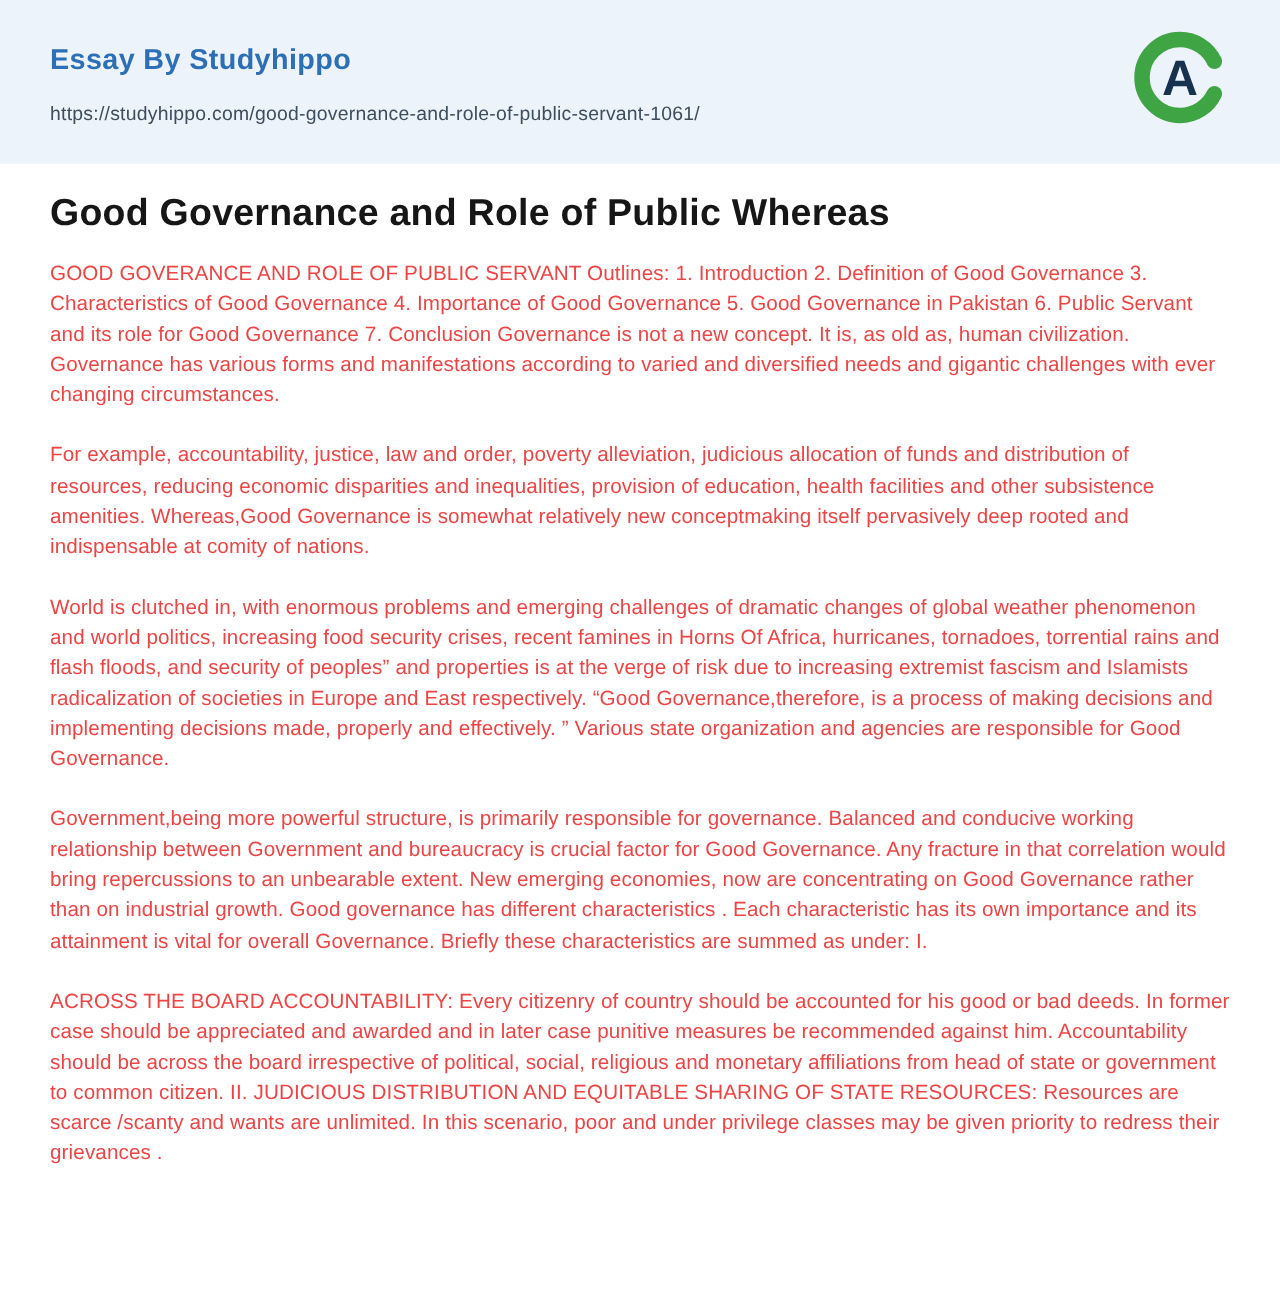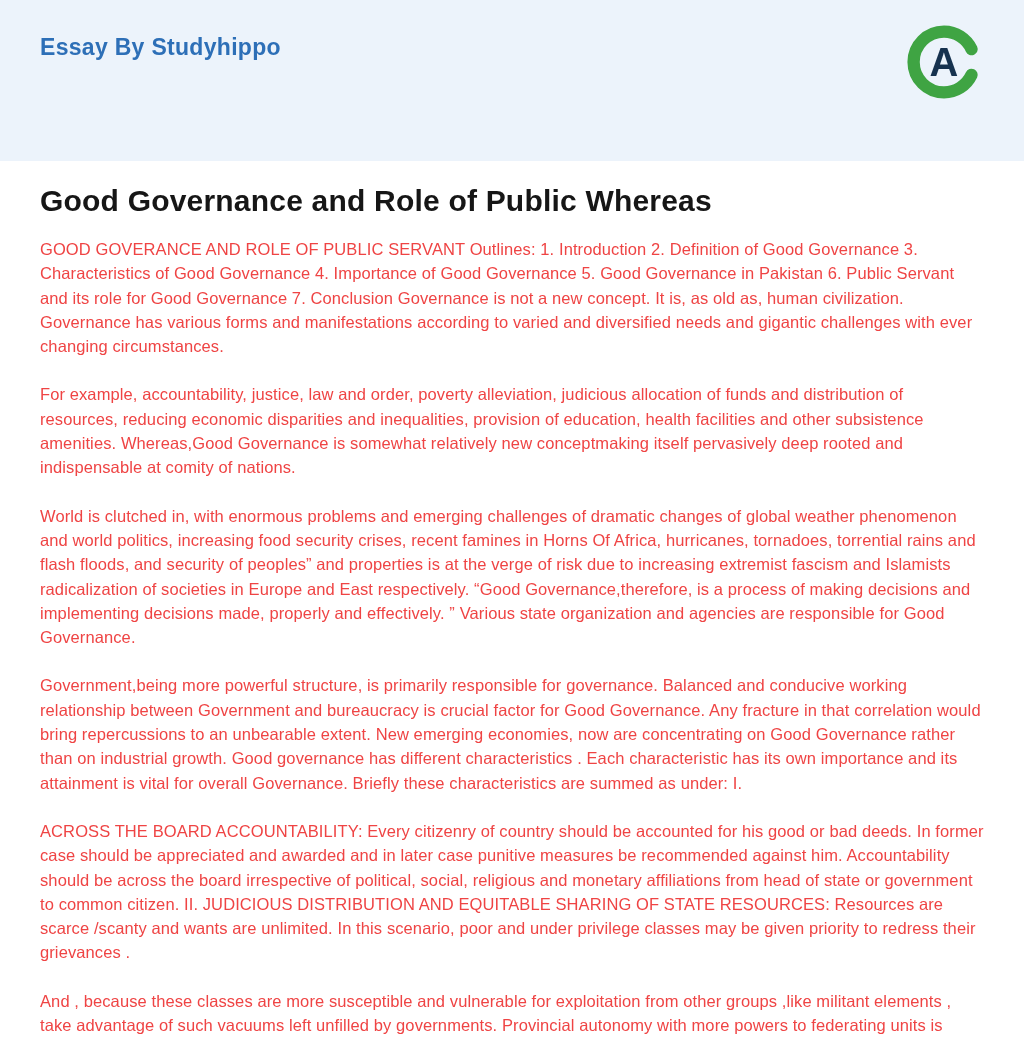--- a/index.html
+++ b/index.html
@@ -11,21 +11,21 @@
   }
   .page {
     width: 1024px;
     min-height: 1051px;
     background: #ffffff;
     overflow: hidden;
   }
   
   .header {
     background: #ecf3fb;
-    height: 161px;
+    height: 131px;
     padding: 30px 40px 0 40px;
     display: flex;
     justify-content: space-between;
     align-items: flex-start;
   }
   .header-text { padding-top: 4px; }
   .byline {
     color: #2d6fb7;
     font-size: 23px;
     font-weight: bold;
@@ -70,34 +70,34 @@
   .content p:last-child { margin-bottom: 0; }
 </style>
 </head>
 <body>
 
 <div class="page">
 
   <header class="header">
     <div class="header-text">
       <div class="byline">Essay By Studyhippo</div>
+      <div class="source-url">https://studyhippo.com/good-governance-and-role-of-public-servant-1061/</div>
     </div>
 
     <div class="logo">
       <svg viewBox="0 0 80 80">
         <circle cx="40" cy="40" r="32" fill="none" stroke="#3fa443" stroke-width="13" stroke-linecap="round" pathLength="100" stroke-dasharray="86 14" stroke-dashoffset="93"></circle>
         <text x="40" y="55" text-anchor="middle" font-family="Liberation Sans, sans-serif" font-size="42" font-weight="bold" fill="#16324f">A</text>
       </svg>
     </div>
   </header>
 
   <main class="content">
     <h1 class="article-title">Good Governance and Role of Public Whereas</h1>
 
     <p>GOOD GOVERANCE AND ROLE OF PUBLIC SERVANT Outlines: 1. Introduction 2. Definition of Good Governance 3. Characteristics of Good Governance 4. Importance of Good Governance 5. Good Governance in Pakistan 6. Public Servant and its role for Good Governance 7. Conclusion Governance is not a new concept. It is, as old as, human civilization. Governance has various forms and manifestations according to varied and diversified needs and gigantic challenges with ever changing circumstances.</p>
     <p>For example, accountability, justice, law and order, poverty alleviation, judicious allocation of funds and distribution of resources, reducing economic disparities and inequalities, provision of education, health facilities and other subsistence amenities. Whereas,Good Governance is somewhat relatively new conceptmaking itself pervasively deep rooted and indispensable at comity of nations.</p>
     <p>World is clutched in, with enormous problems and emerging challenges of dramatic changes of global weather phenomenon and world politics, increasing food security crises, recent famines in Horns Of Africa, hurricanes, tornadoes, torrential rains and flash floods, and security of peoples” and properties is at the verge of risk due to increasing extremist fascism and Islamists radicalization of societies in Europe and East respectively. “Good Governance,therefore, is a process of making decisions and implementing decisions made, properly and effectively. ” Various state organization and agencies are responsible for Good Governance.</p>
     <p>Government,being more powerful structure, is primarily responsible for governance. Balanced and conducive working relationship between Government and bureaucracy is crucial factor for Good Governance. Any fracture in that correlation would bring repercussions to an unbearable extent. New emerging economies, now are concentrating on Good Governance rather than on industrial growth. Good governance has different characteristics . Each characteristic has its own importance and its attainment is vital for overall Governance. Briefly these characteristics are summed as under: I.</p>
     <p>ACROSS THE BOARD ACCOUNTABILITY: Every citizenry of country should be accounted for his good or bad deeds. In former case should be appreciated and awarded and in later case punitive measures be recommended against him. Accountability should be across the board irrespective of political, social, religious and monetary affiliations from head of state or government to common citizen. II. JUDICIOUS DISTRIBUTION AND EQUITABLE SHARING OF STATE RESOURCES: Resources are scarce /scanty and wants are unlimited. In this scenario, poor and under privilege classes may be given priority to redress their grievances .</p>
-    <p>And , because these classes are more susceptible and vulnerable for exploitation from other groups ,like militant elements , take advantage of such vacuums left unfilled by governments. Provincial autonomy with more powers to federating units is</p>
   </main>
 
 </div>
 
 </body></html>

